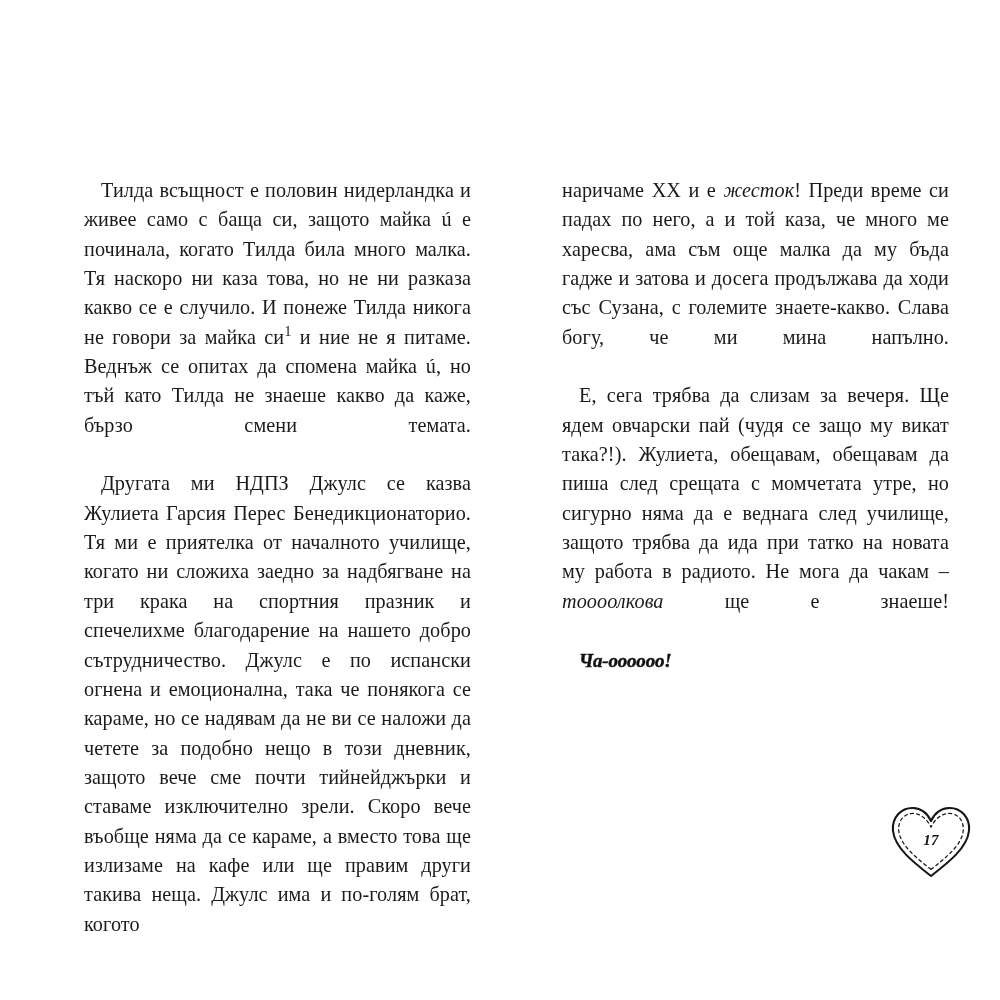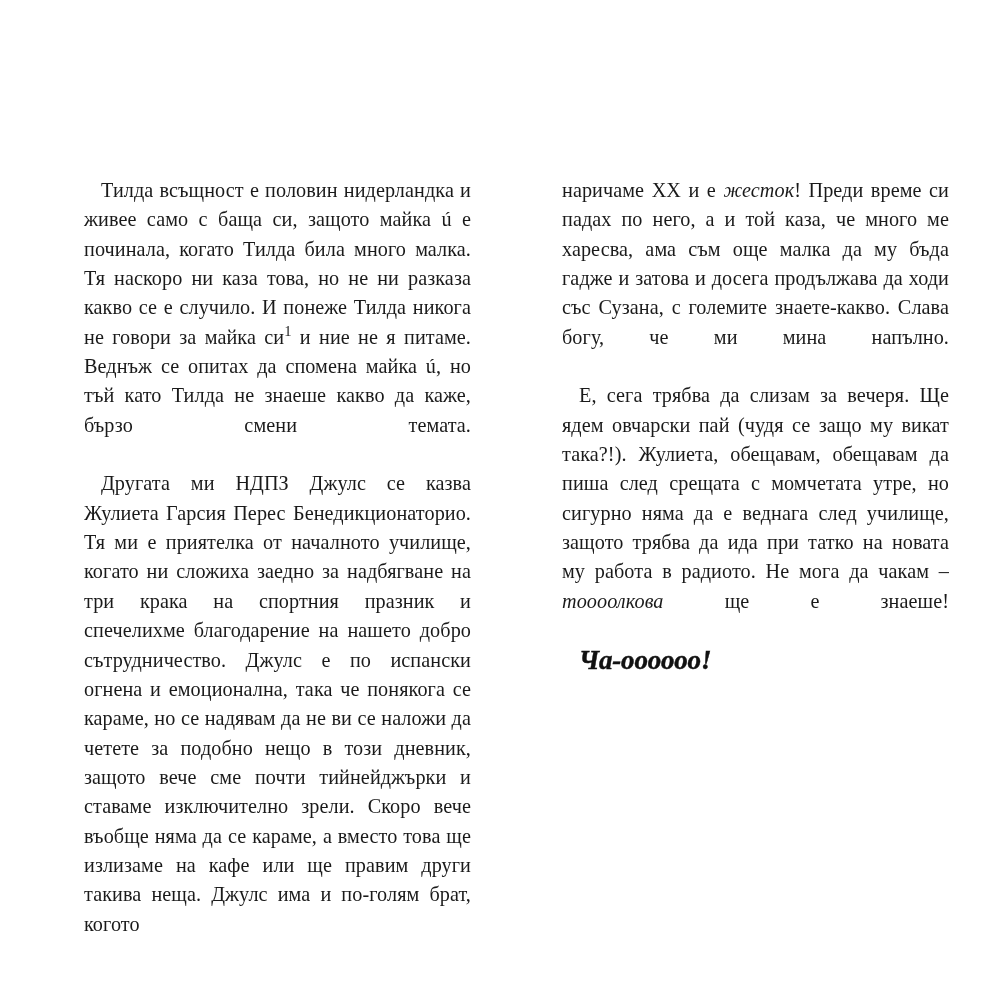--- a/index.html
+++ b/index.html
@@ -73,21 +73,21 @@
     font-style: normal;
   }
 
   
   .signoff {
     margin-top: 26px;
     text-align: center;
     text-indent: 0;
     font-style: italic;
     font-weight: bold;
-    font-size: 27px;
+    font-size: 19px;
     letter-spacing: -0.2px;
     -webkit-text-stroke: 0.45px #111;
     color: #111;
   }
   .signoff:after { display: none; }
 
   
   .folio {
     position: absolute;
     bottom: 118px;
@@ -141,16 +141,23 @@
     <div class="textblock">
 
       <p class="noindent"><span>наричаме ХХ и е </span><span class="it">жесток</span><span>! Преди време си падах по него, а и той каза, че много ме харесва, ама съм още малка да му бъда гадже и затова и досега продължава да ходи със Сузана, с големите знаете-какво. Слава богу, че ми мина напълно.</span></p>
 
       <p><span>Е, сега трябва да слизам за вечеря. Ще ядем овчарски пай (чудя се защо му викат така?!). Жулиета, обещавам, обещавам да пиша след срещата с момчетата утре, но сигурно няма да е веднага след училище, защото трябва да ида при татко на новата му работа в радиото. Не мога да чакам – </span><span class="it">тоооолкова</span><span> ще е знаеше!</span></p>
 
       <p class="signoff lastflush">Ча-оооооо!</p>
 
     </div>
 
+    <div class="folio">
+      <svg viewBox="0 0 88 80" xmlns="http://www.w3.org/2000/svg">
+        <path d="M44 74 C 26 60, 8 46, 6 29 C 4.5 15, 15 5.5, 26 6 C 35 6.4, 41 12.5, 44 19 C 47 12.5, 53 6.4, 62 6 C 73 5.5, 83.5 15, 82 29 C 80 46, 62 60, 44 74 Z" fill="#ffffff" stroke="#161616" stroke-width="2.1" stroke-linejoin="round"></path>
+        <path d="M44 67.5 C 29 55.5, 13.5 43.5, 11.8 29 C 10.6 17.5, 18.5 11, 26.5 11.4 C 34.5 11.8, 40.5 18, 44 25 C 47.5 18, 53.5 11.8, 61.5 11.4 C 69.5 11, 77.4 17.5, 76.2 29 C 74.5 43.5, 59 55.5, 44 67.5 Z" fill="none" stroke="#161616" stroke-width="1.25" stroke-dasharray="3 3.2" stroke-linecap="round"></path>
+      </svg>
+      <div class="folio-num">17</div>
+    </div>
 
   </div>
 
 </div>
 
 </body></html>

